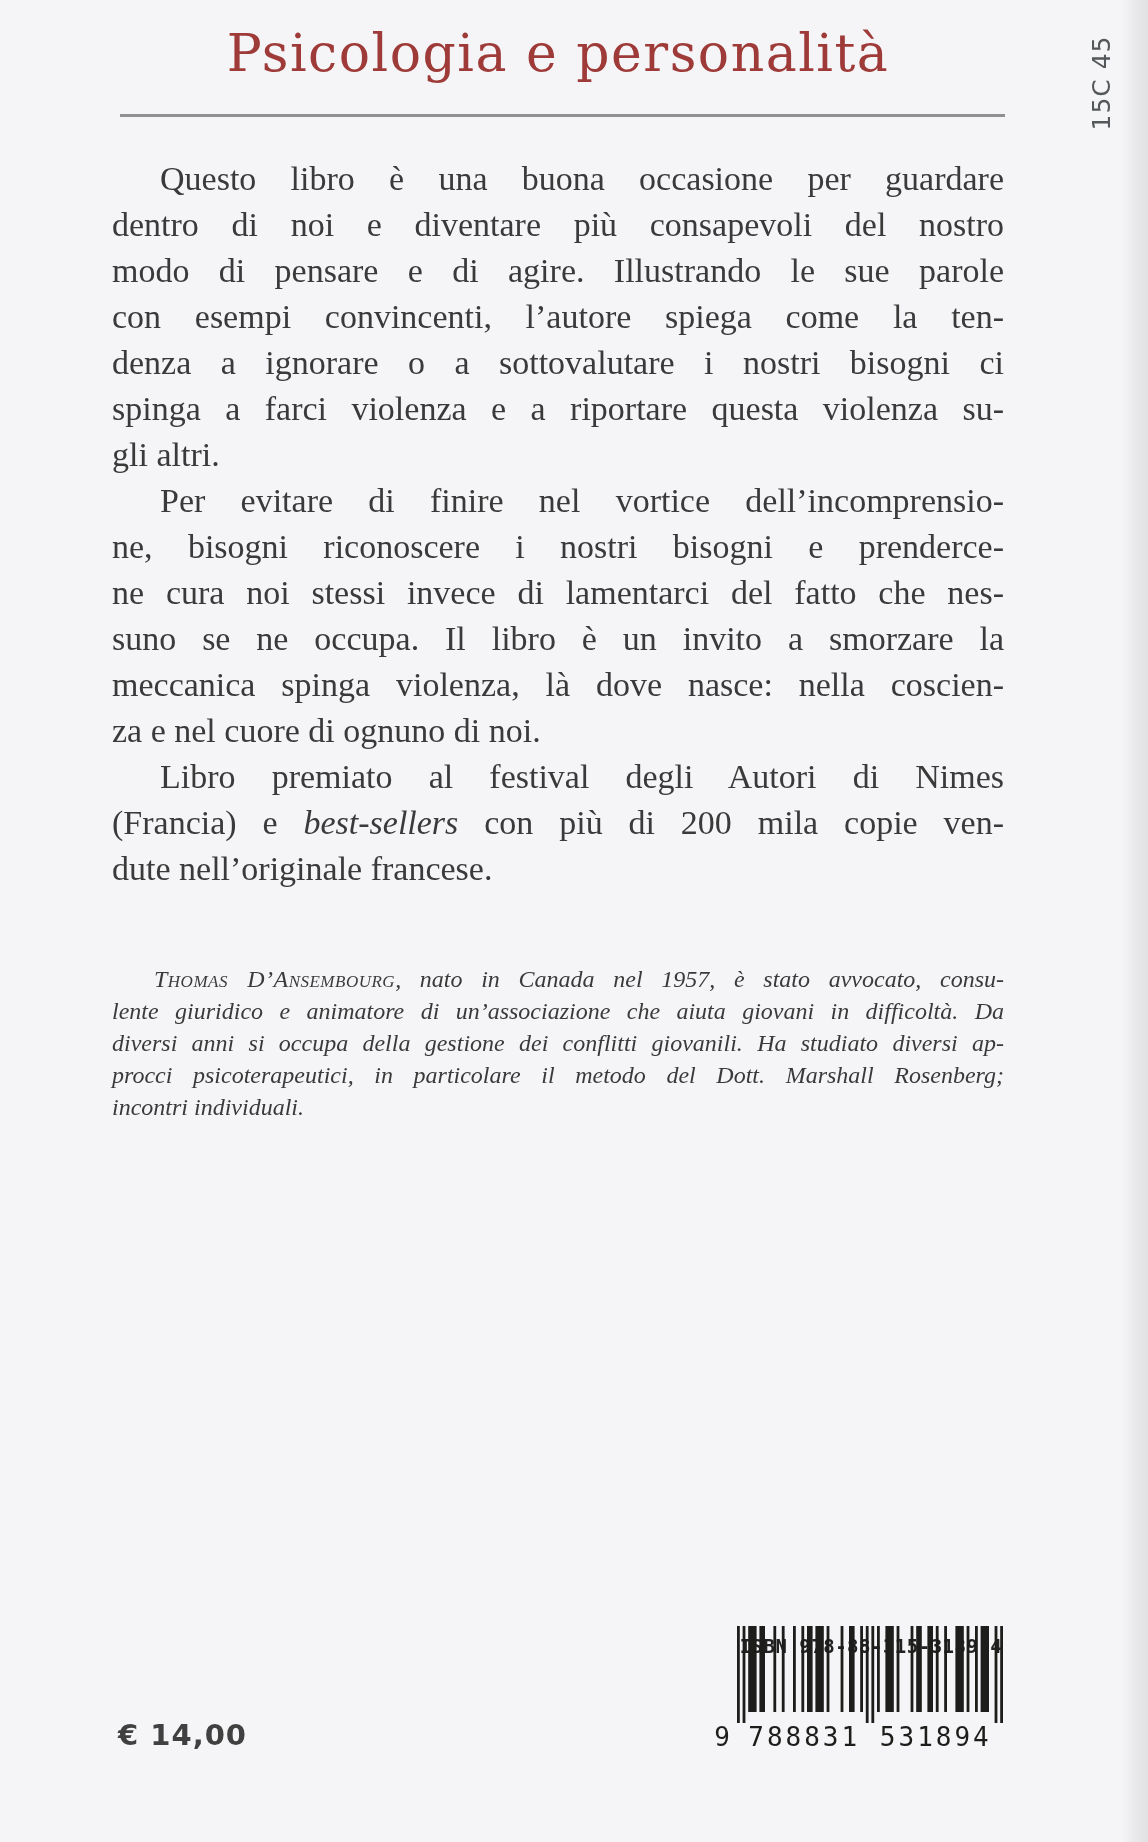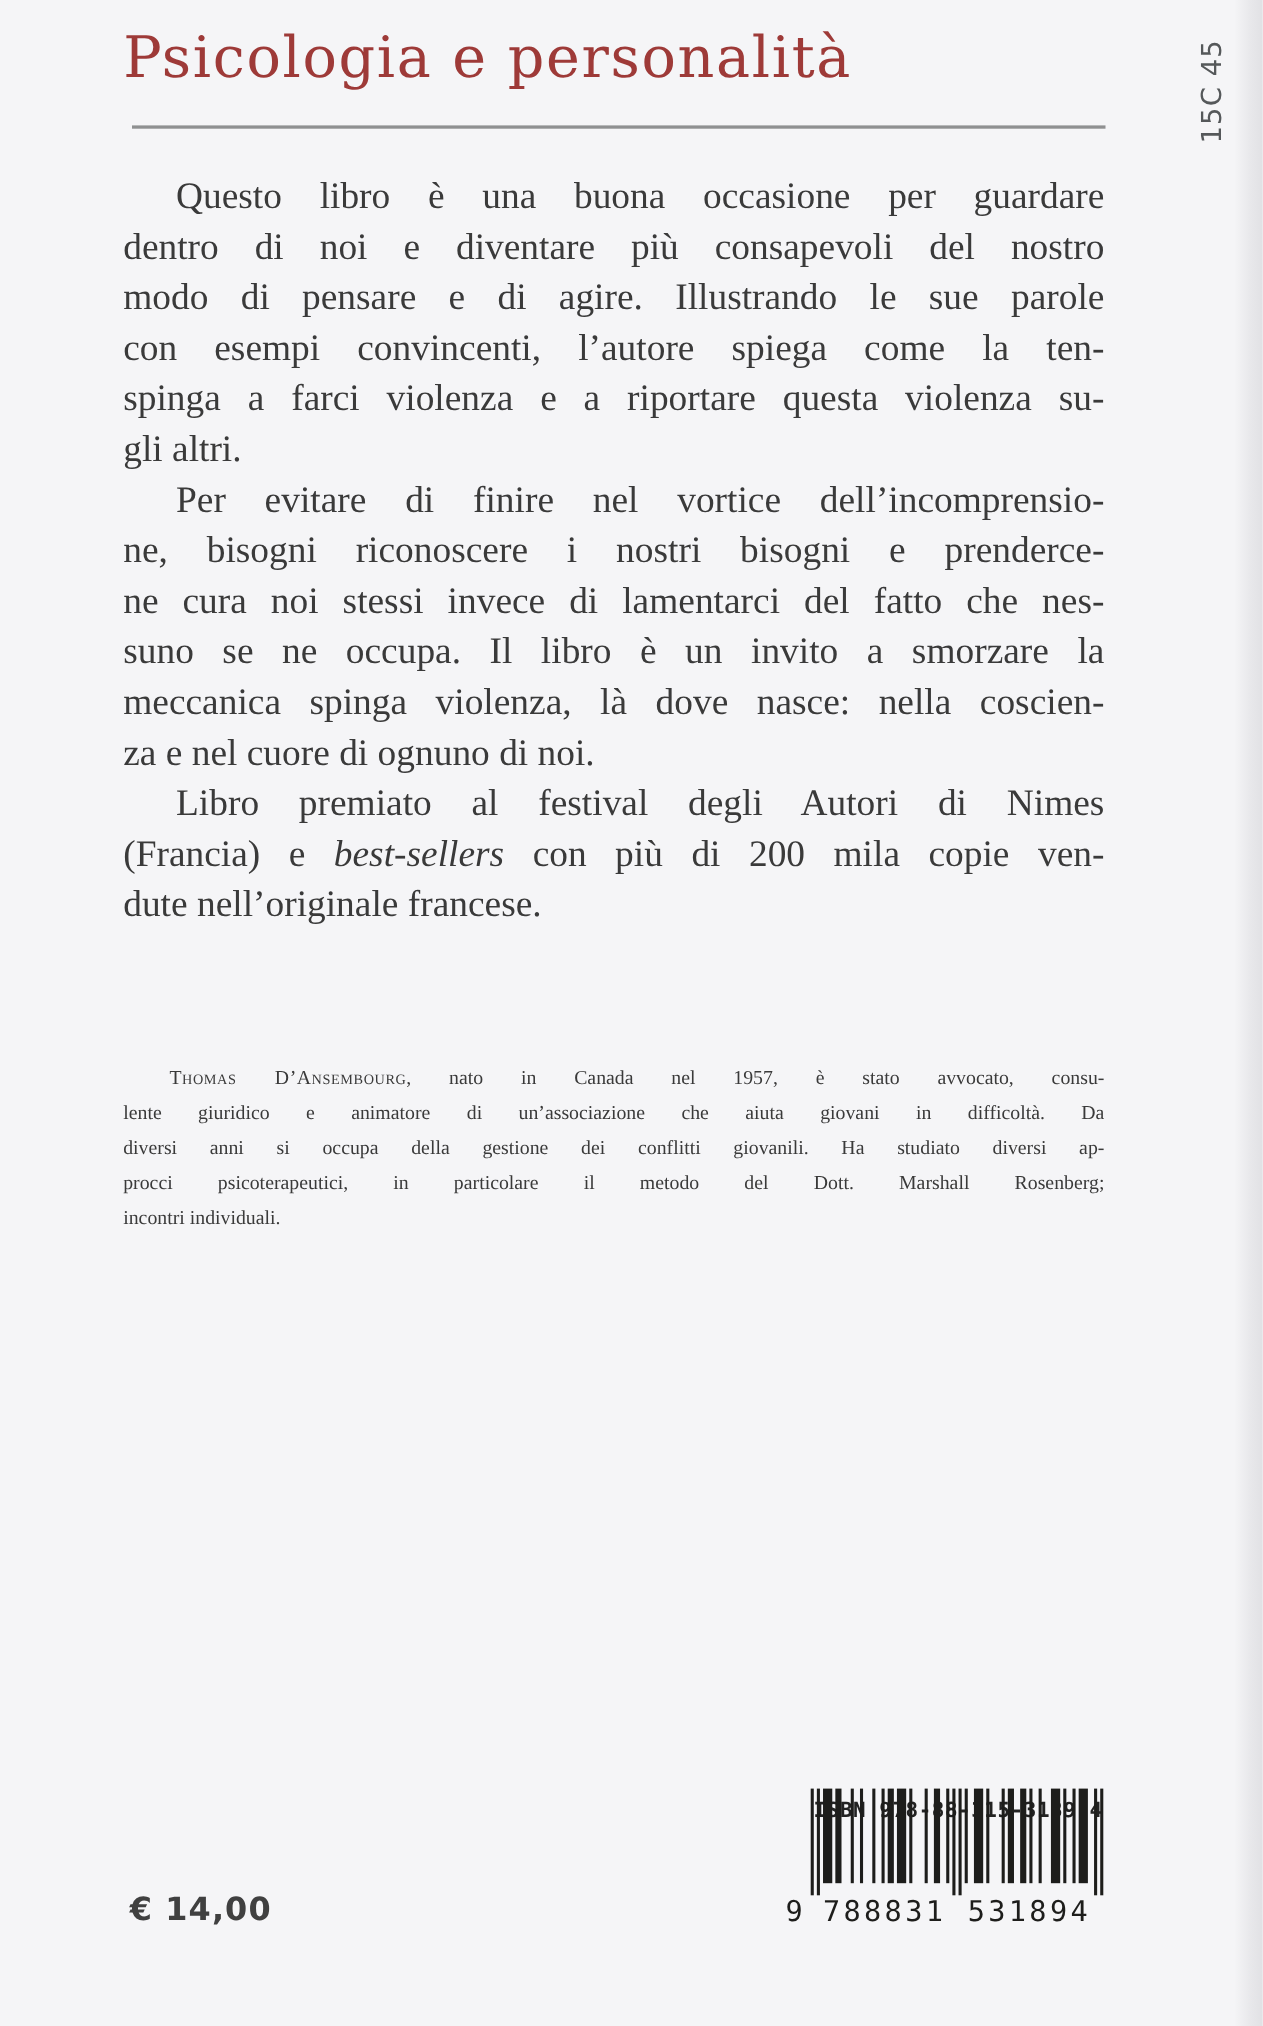--- a/index.html
+++ b/index.html
@@ -6,21 +6,21 @@
   .cover{
     position:relative;
     width:1148px;height:1842px;
     background:var(--bg,#f5f5f7);
     overflow:hidden;
     font-family:"Liberation Serif", serif;
     color:var(--ink,#3a3a3a);
   }
   .title{
     position:absolute;left:112px;top:22px;width:892px;
-    text-align:left;
+    text-align:center;
     font-family:"DejaVu Serif", serif;
     font-size:52px;line-height:62px;
     letter-spacing:1.5px;
     color:var(--title,#9e3a38);
   }
   .rule{
     position:absolute;left:120px;top:114px;width:885px;height:3px;
     background:#8f9091;
   }
   .spine{
@@ -29,21 +29,21 @@
     font-family:"DejaVu Sans", sans-serif;
     font-size:25px;line-height:28px;letter-spacing:1px;
     color:#55585a;text-align:center;
   }
   .body{
     position:absolute;left:112px;top:156px;width:892px;
     font-size:34px;line-height:46px;
   }
   .bio{
     position:absolute;left:112px;top:963px;width:892px;
-    font-size:18px;line-height:32px;
+    font-size:24px;line-height:32px;font-style:italic;
   }
   .tline{
     text-align:justify;text-align-last:justify;
     white-space:nowrap; 
     white-space:normal;
   }
   .tline.lastline{text-align-last:left;}
   .body .tline.indent{padding-left:48px;}
   .bio .tline.indent{padding-left:42px;}
   .it{font-style:italic;}
@@ -73,20 +73,21 @@
 
 <div class="cover" style="--bg: #f5f5f7; --ink: #3a3a3a; --title: #9e3a38;">
   <div class="title">Psicologia e personalità</div>
   <div class="rule"></div>
   <div class="spine">15C 45</div>
   <div class="body" id="synopsis">
       <div class="tline indent"><span>Questo libro è una buona occasione per guardare</span></div>
       <div class="tline"><span>dentro di noi e diventare più consapevoli del nostro</span></div>
       <div class="tline"><span>modo di pensare e di agire. Illustrando le sue parole</span></div>
       <div class="tline"><span>con esempi convincenti, l’autore spiega come la ten-</span></div>
+      <div class="tline"><span>denza a ignorare o a sottovalutare i nostri bisogni ci</span></div>
       <div class="tline"><span>spinga a farci violenza e a riportare questa violenza su-</span></div>
       <div class="tline lastline"><span>gli altri.</span></div>
       <div class="tline indent"><span>Per evitare di finire nel vortice dell’incomprensio-</span></div>
       <div class="tline"><span>ne, bisogni riconoscere i nostri bisogni e prenderce-</span></div>
       <div class="tline"><span>ne cura noi stessi invece di lamentarci del fatto che nes-</span></div>
       <div class="tline"><span>suno se ne occupa. Il libro è un invito a smorzare la</span></div>
       <div class="tline"><span>meccanica spinga violenza, là dove nasce: nella coscien-</span></div>
       <div class="tline lastline"><span>za e nel cuore di ognuno di noi.</span></div>
       <div class="tline indent"><span>Libro premiato al festival degli Autori di Nimes</span></div>
       <div class="tline"><span>(Francia) e </span><span class="it">best-sellers</span><span> con più di 200 mila copie ven-</span></div>

